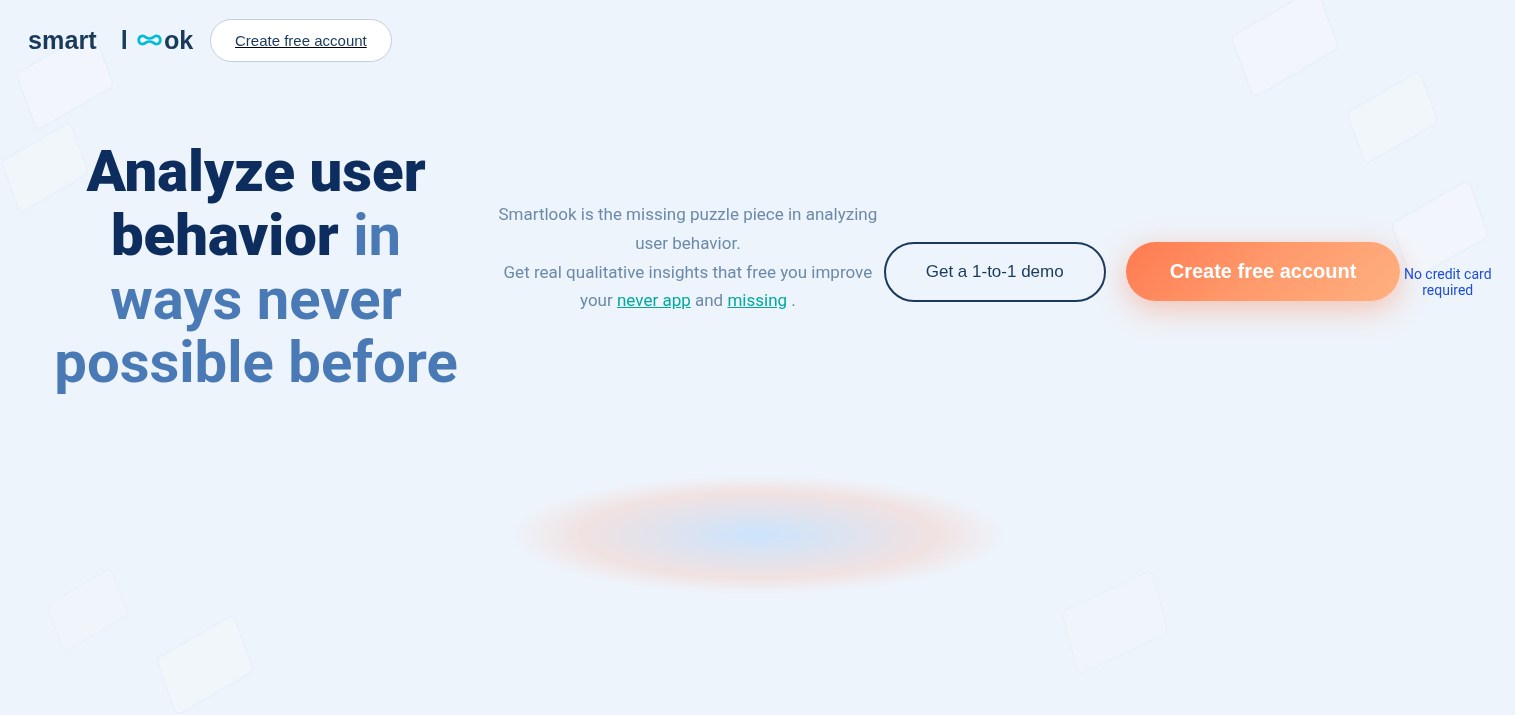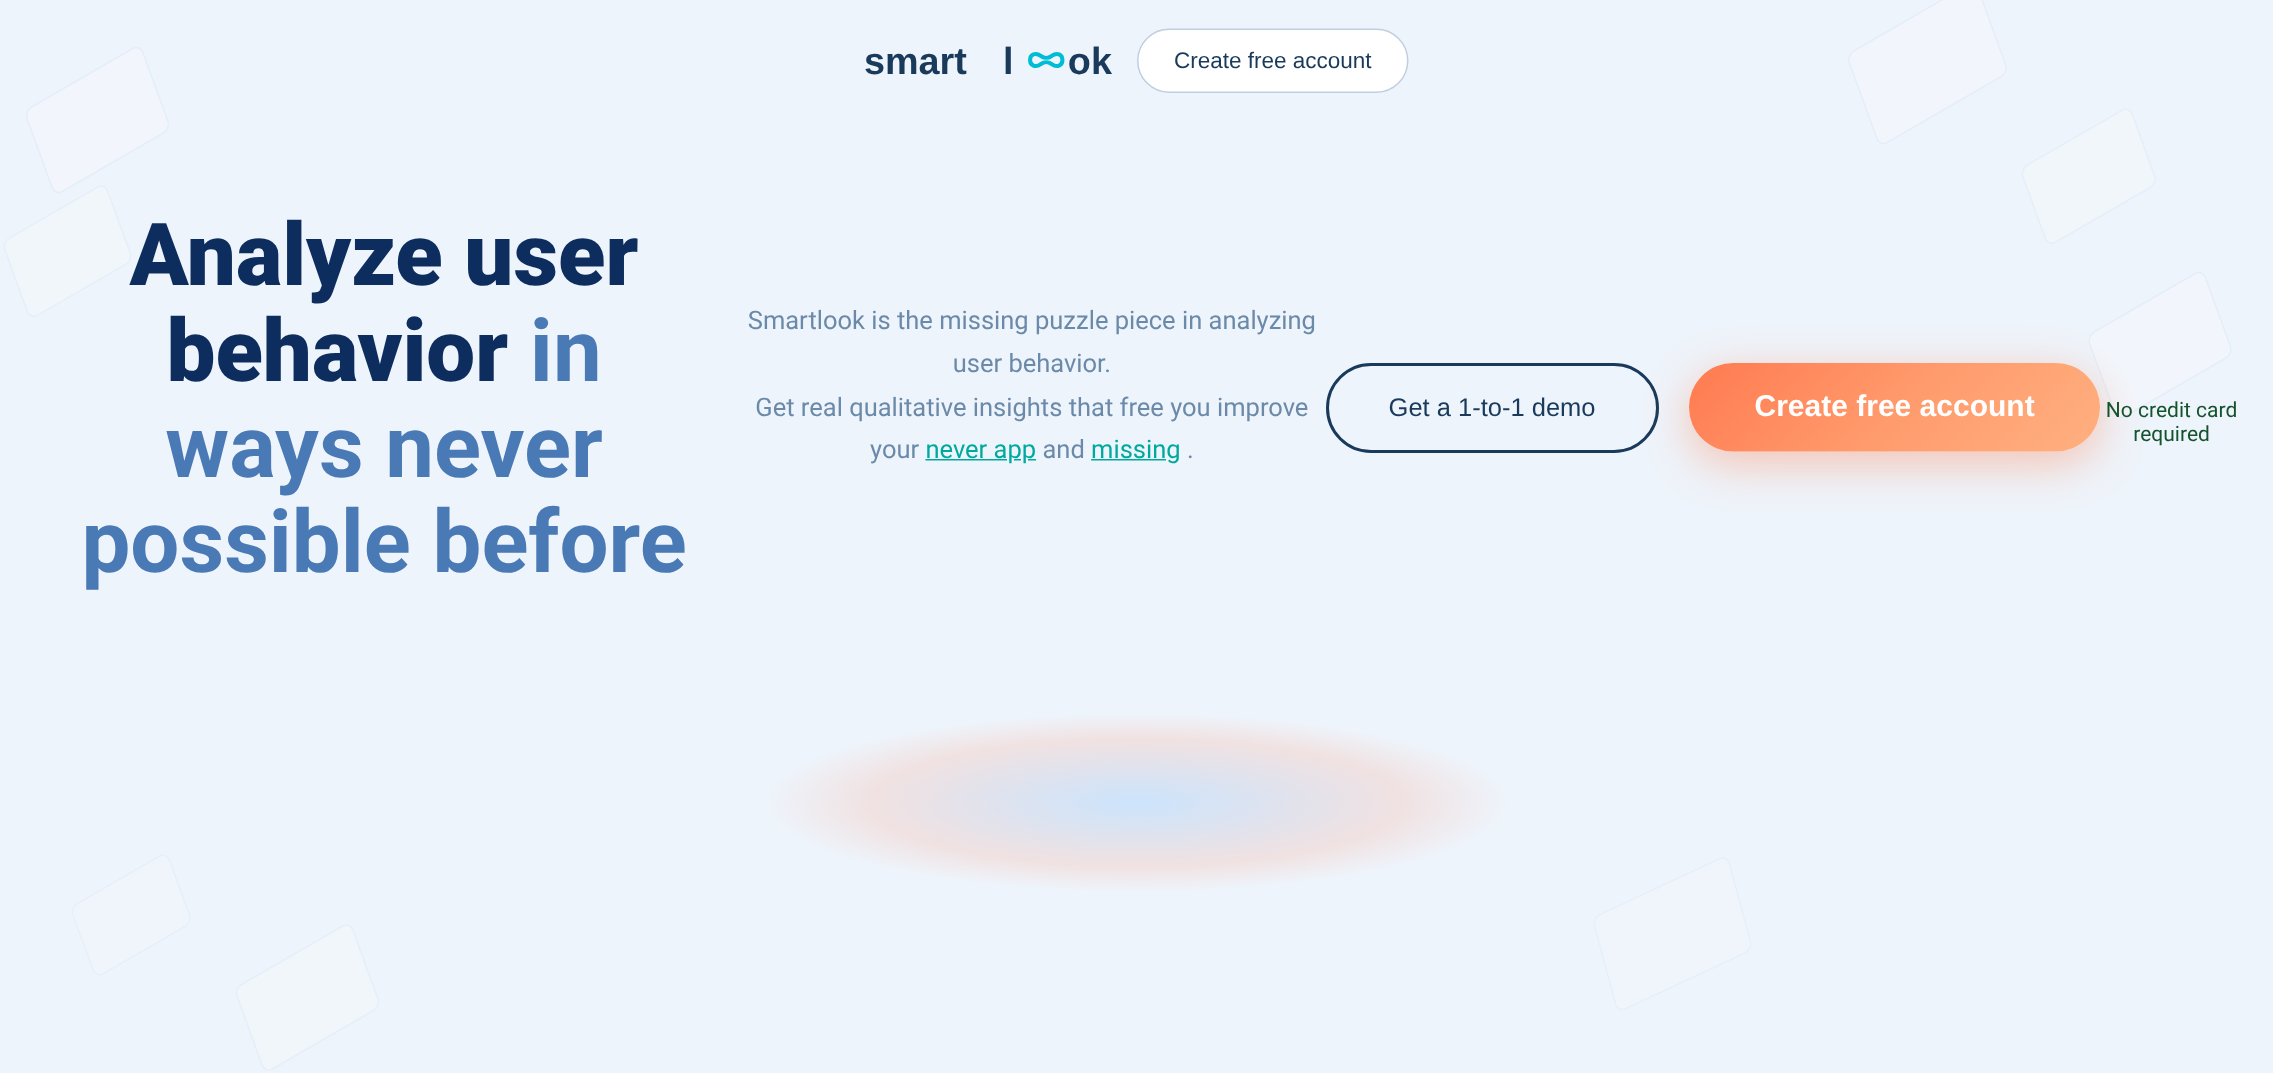--- a/index.html
+++ b/index.html
@@ -46,25 +46,26 @@
       width: 500px;
       height: 120px;
       background: radial-gradient(ellipse, rgba(100,180,255,0.25) 0%, rgba(255,120,80,0.15) 50%, transparent 70%);
       pointer-events: none;
     }
 
     
     .navbar {
       display: flex;
       align-items: center;
-      justify-content: center;
-      padding: 0 42px;
+      justify-content: flex-start;
+      padding: 0 28px;
       height: 80px;
       position: relative;
       z-index: 10;
+      text-decoration: underline;
     }
 
     .nav-links {
       display: flex;
       align-items: center;
       gap: 32px;
       list-style: none;
     }
 
     .nav-links li a {
@@ -167,21 +168,21 @@
       font-size: 20px;
       font-weight: 700;
       color: white;
       cursor: pointer;
       white-space: nowrap;
       box-shadow: 0 8px 30px rgba(255, 120, 70, 0.4);
     }
 
     .no-cc-text {
       font-size: 14px;
-      color: #14532d;
+      color: #1d4ed8;
     }
 
     
     .smartlook-logo {
       display: flex;
       align-items: center;
       gap: 0px;
       text-decoration: none;
     }
 

